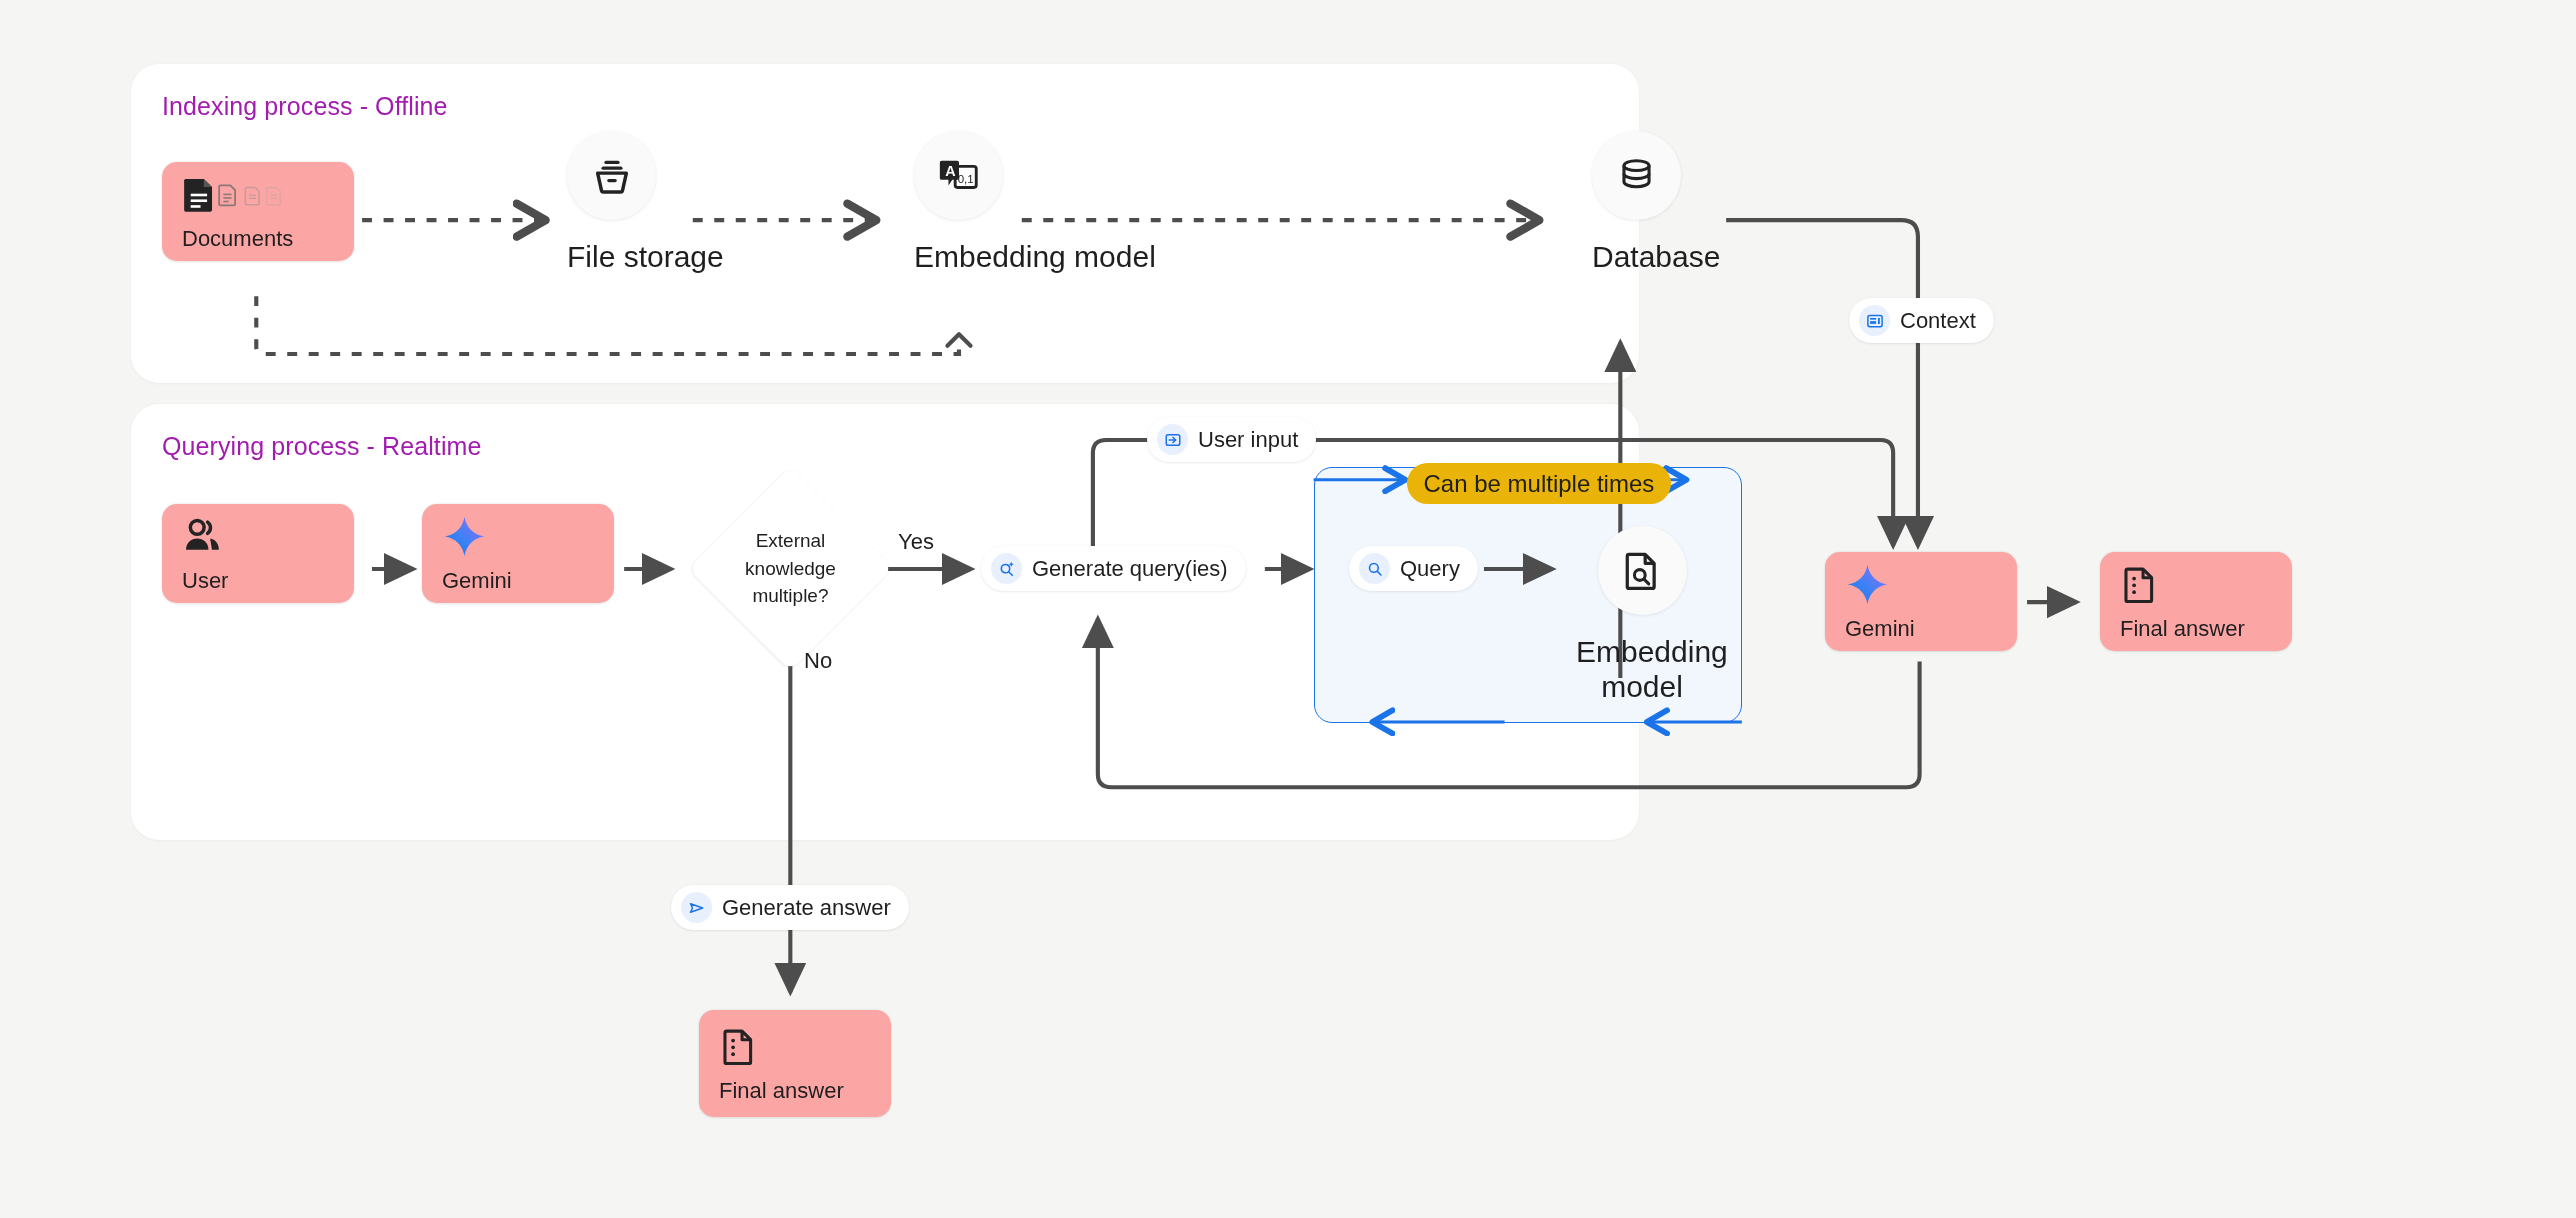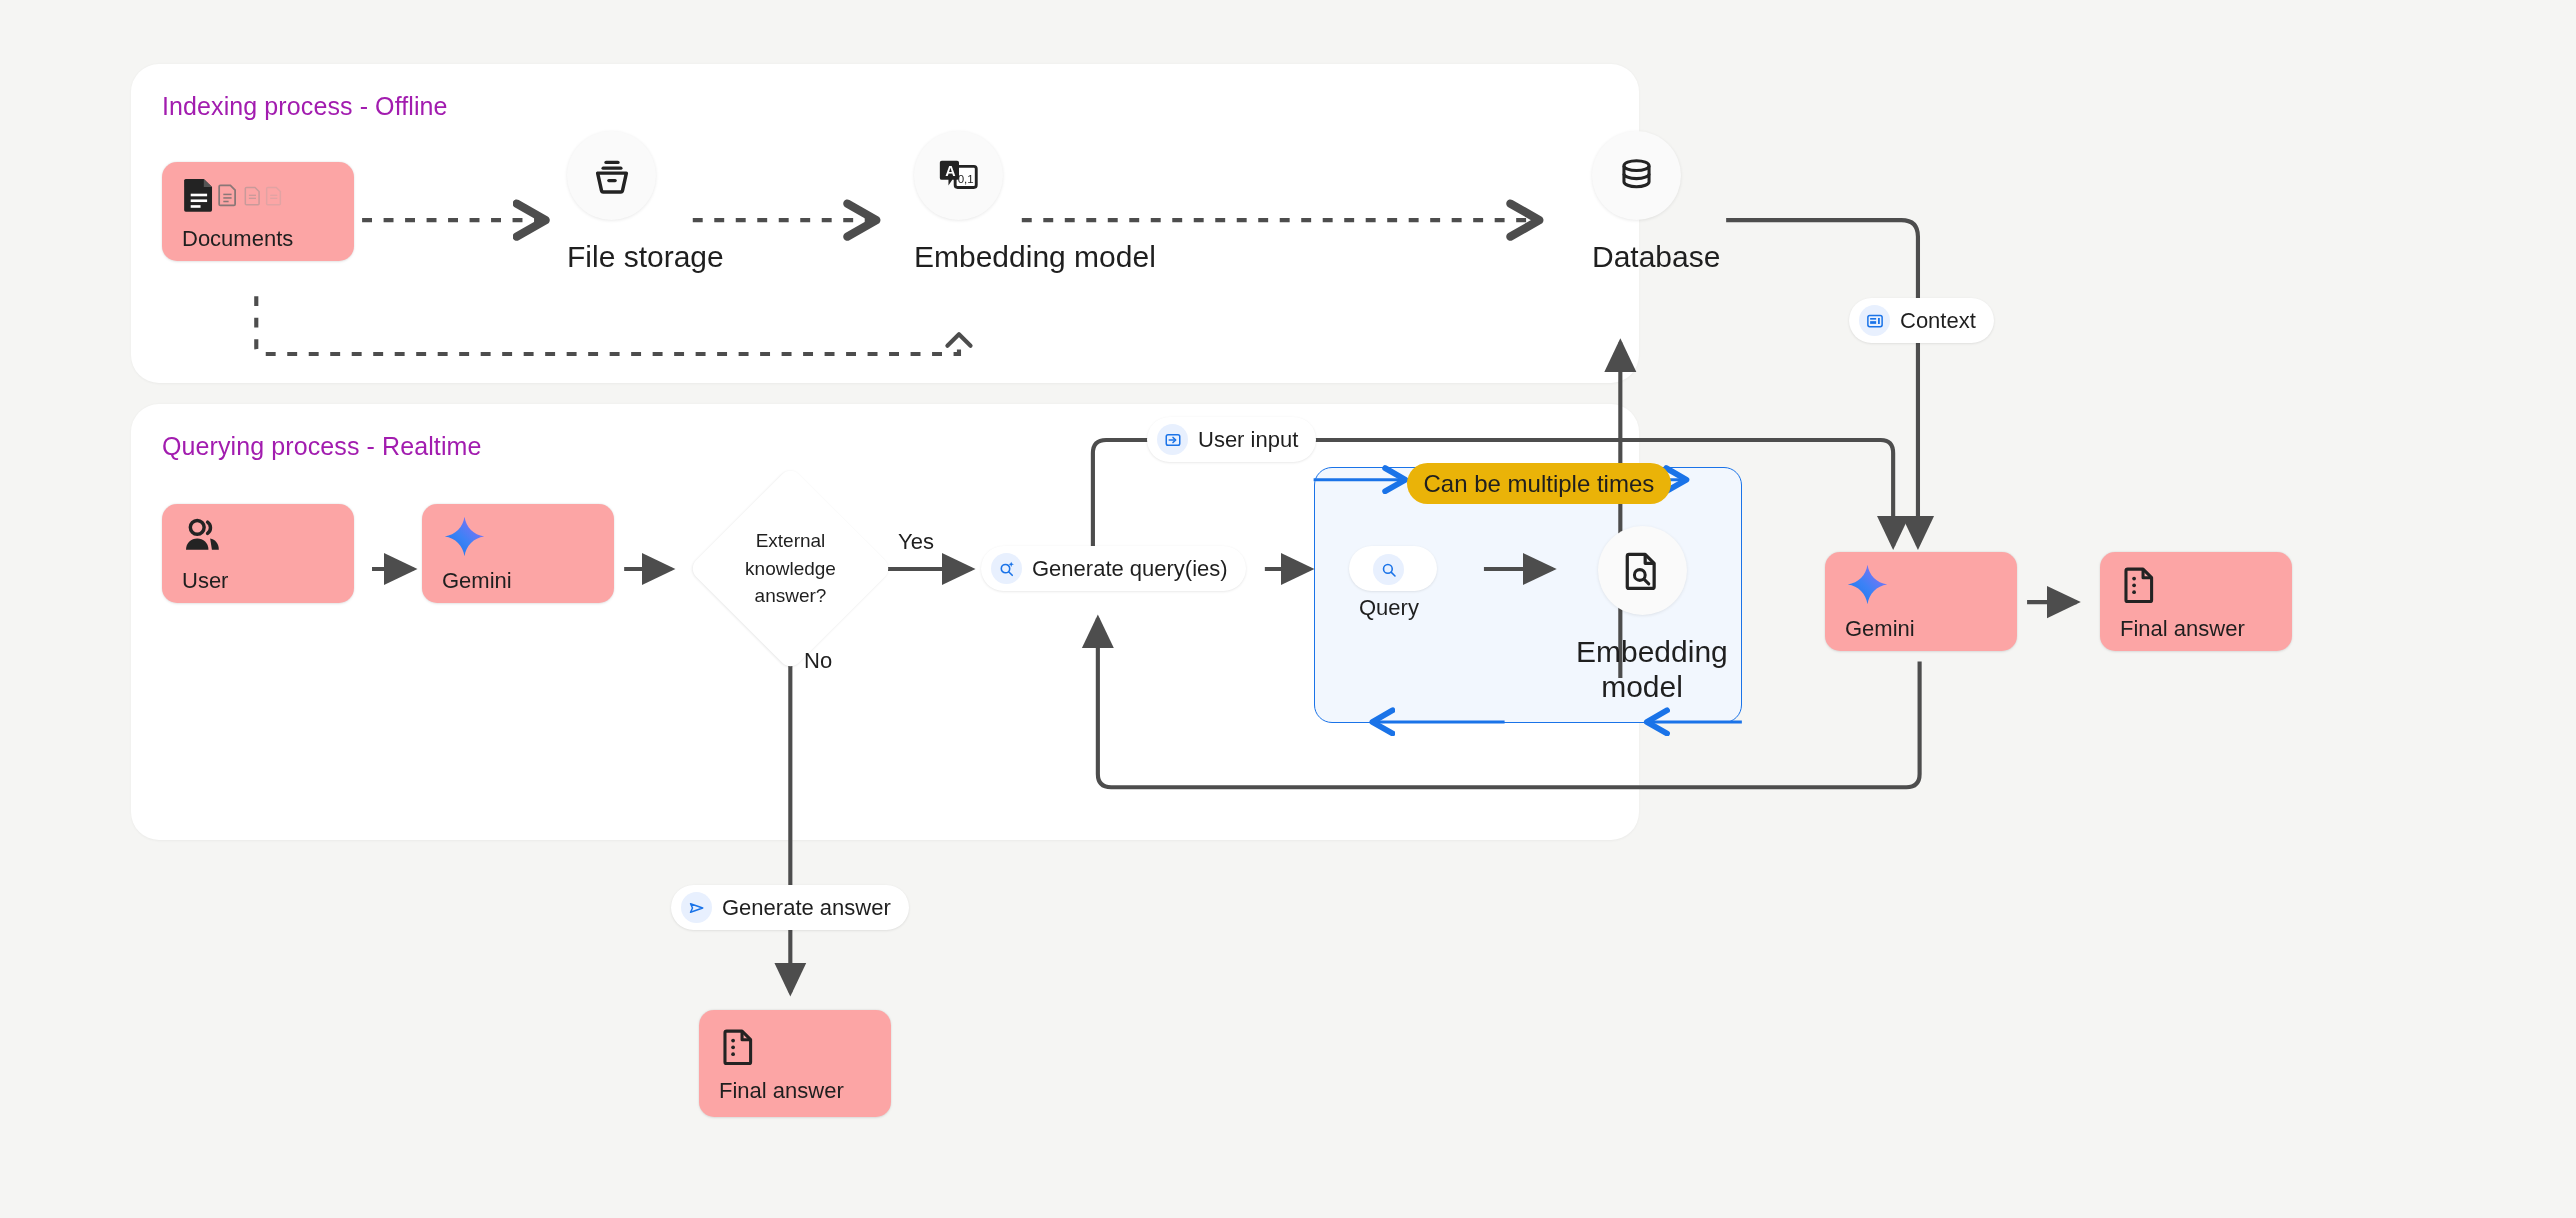--- a/index.html
+++ b/index.html
@@ -314,21 +314,21 @@
         </defs>
         <path d="M24 3 C25.6 14.2 33.8 22.4 45 24 C33.8 25.6 25.6 33.8 24 45 C22.4 33.8 14.2 25.6 3 24 C14.2 22.4 22.4 14.2 24 3 Z" fill="url(#gemGrad1)"></path>
       </svg>
     </div>
     <div class="label">Gemini</div>
   </div>
 
   <div class="diamond-wrap" style="left:718px; top:496px; width:145px; height:145px;">
     <div class="diamond-shape"></div>
     <div class="diamond-text">
-      <span>External knowledge answer?</span>
+      <span>External knowledge multiple?</span>
     </div>
   </div>
 
   <div class="edge-label" style="left:898px; top:529px;">Yes</div>
   <div class="edge-label" style="left:804px; top:648px;">No</div>
 
   <div class="chip" style="left:981px; top:546px;">
     <span class="chip-icon">
       <svg width="18" height="18" viewBox="0 0 24 24">
         <circle cx="10" cy="11.5" r="5.6" fill="none" stroke="#1a73e8" stroke-width="2.1"></circle>
@@ -347,21 +347,21 @@
         <path d="M12 8.6 L15.6 12 L12 15.4" fill="none" stroke="#1a73e8" stroke-width="2.1" stroke-linecap="round" stroke-linejoin="round"></path>
       </svg>
     </span>
     <span>User input</span>
   </div>
 
   <div class="chip plain" style="left:1407px; top:463px;">
     <span>Can be multiple times</span>
   </div>
 
-  <div class="chip" style="left:1349px; top:546px;flex-direction:column;">
+  <div class="chip" style="left:1349px; top:546px;">
     <span class="chip-icon">
       <svg width="18" height="18" viewBox="0 0 24 24">
         <circle cx="10.5" cy="10.5" r="5.8" fill="none" stroke="#1a73e8" stroke-width="2.1"></circle>
         <path d="M14.8 14.8 L20 20" stroke="#1a73e8" stroke-width="2.1" stroke-linecap="round"></path>
       </svg>
     </span>
     <span>Query</span>
   </div>
 
   <div class="circle-node wrap" style="left:1576px; top:526px; width:132px;">

